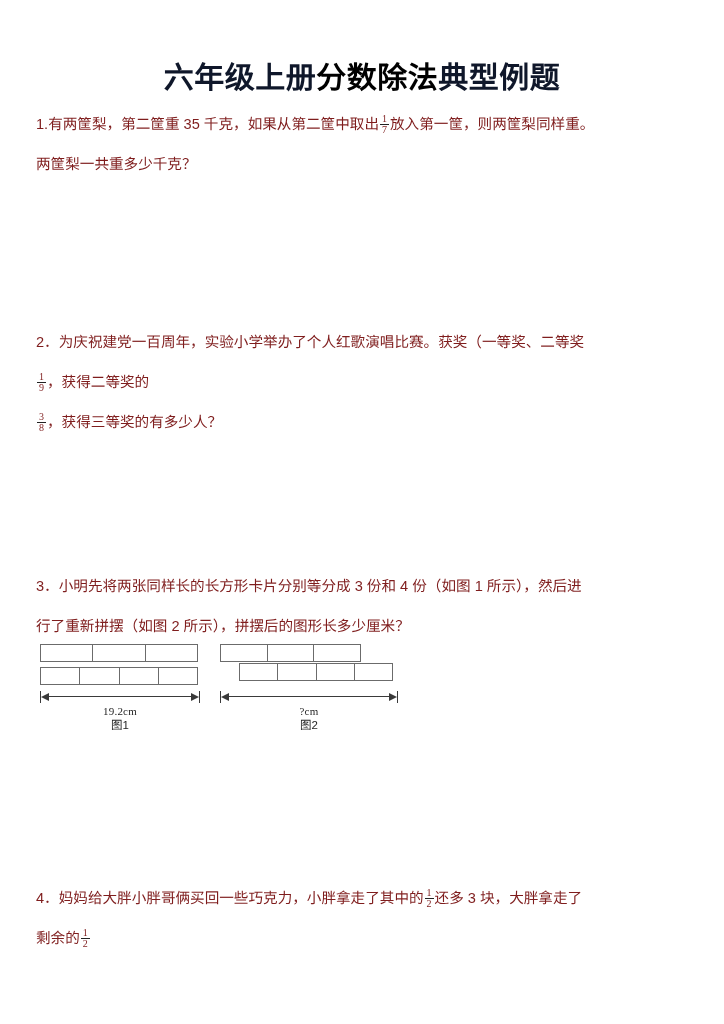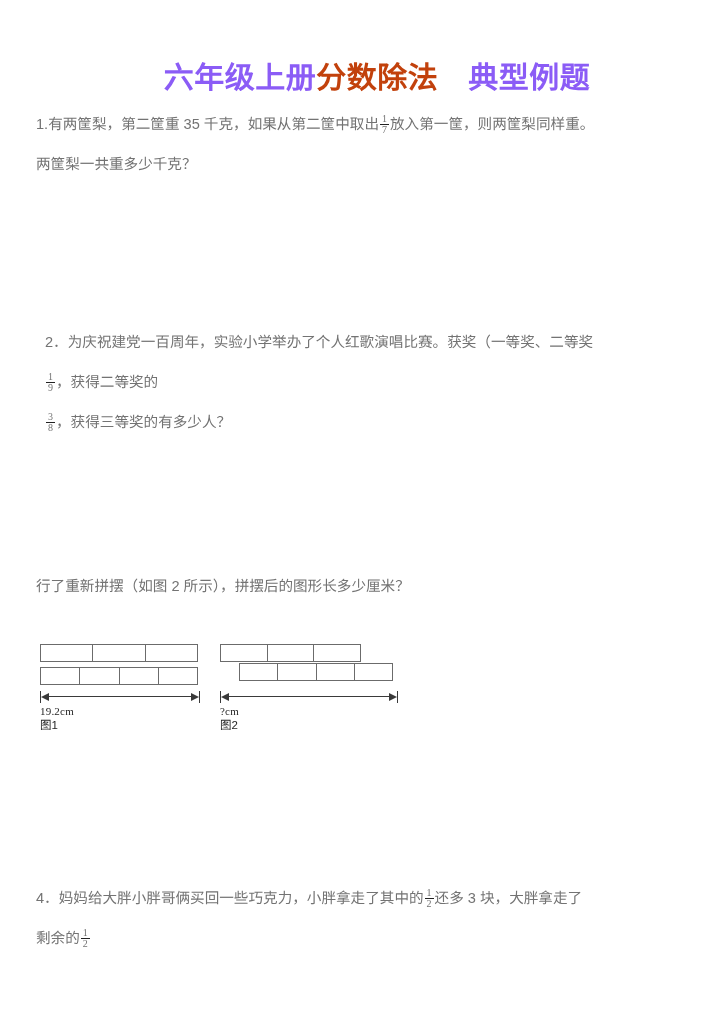--- a/index.html
+++ b/index.html
@@ -32,44 +32,44 @@
     left: 0;
     width: 724px;
     text-align: center;
     font-family: "Liberation Sans", "DejaVu Sans", sans-serif;
     font-weight: bold;
     font-size: 30px;
     letter-spacing: 0.5px;
     line-height: 1.2;
     white-space: nowrap;
   }
-  .doc-title .t-black { color: #8b5cf6; margin-left: 30px; }
-  .doc-title .t-red   { color: #c2410c; }
+  .doc-title .t-black { color: #0f172a; }
+  .doc-title .t-red   { color: #000000; }
 
   
   .problem {
     position: absolute;
     left: 36px;
     width: 652px;
     font-size: 14.6px;
     line-height: 40px;
     text-align: justify;
     text-justify: inter-ideograph;
-    color: #737373;
+    color: #7f1d1d;
     font-family: "Liberation Sans", "DejaVu Sans", sans-serif;
   }
   .problem p {
     margin: 0;
     text-align: justify;
     text-justify: inter-ideograph;
   }
   .problem p.last { text-align: left; }
 
   #problem-1 { top: 104px; }
-  #problem-2 { top: 322px; margin-left: 9px; }
+  #problem-2 { top: 322px; }
   #problem-3 { top: 566px; }
   #problem-4 { top: 878px; }
 
   
   .frac {
     display: inline-block;
     vertical-align: -0.42em;
     text-align: center;
     font-size: 10px;
     line-height: 1.02;
@@ -169,21 +169,21 @@
     left: 1px;
     border-right: 8px solid #3a3a3a;
   }
   .dim-line .arrow.right {
     right: 1px;
     border-left: 8px solid #3a3a3a;
   }
 
   .dim-label,
   .fig-caption {
-    text-align: left;
+    text-align: center;
     font-family: "Liberation Serif", "DejaVu Serif", serif;
     color: #1f1f1f;
   }
   .dim-label {
     font-size: 11px;
     line-height: 14px;
     margin-top: 1px;
     letter-spacing: 0.2px;
   }
   .fig-caption {
@@ -204,20 +204,21 @@
     <p class="last">两筐梨一共重多少千克？</p>
   </div>
 
   <div class="problem" id="problem-2">
     <p><span>2．</span><span>为庆祝建党一百周年，实验小学举办了个人红歌演唱比赛。获奖（一等奖、二等奖</span></p>
     <p><span class="frac"><span class="num">1</span><span class="den">9</span></span><span>，获得二等奖的</span></p>
     <p class="last"><span class="frac"><span class="num">3</span><span class="den">8</span></span><span>，获得三等奖的有多少人？</span></p>
   </div>
 
   <div class="problem" id="problem-3">
+    <p><span>3．</span><span>小明先将两张同样长的长方形卡片分别等分成 3 份和 4 份（如图 1 所示），然后进</span></p>
     <p class="last">行了重新拼摆（如图 2 所示），拼摆后的图形长多少厘米？</p>
   </div>
 
   <div class="figures">
 
     <div class="figure" id="figure-1">
       <div class="bars">
         <div class="bar" id="fig1-bar-top">
           <div class="cell"></div>
           <div class="cell"></div>

